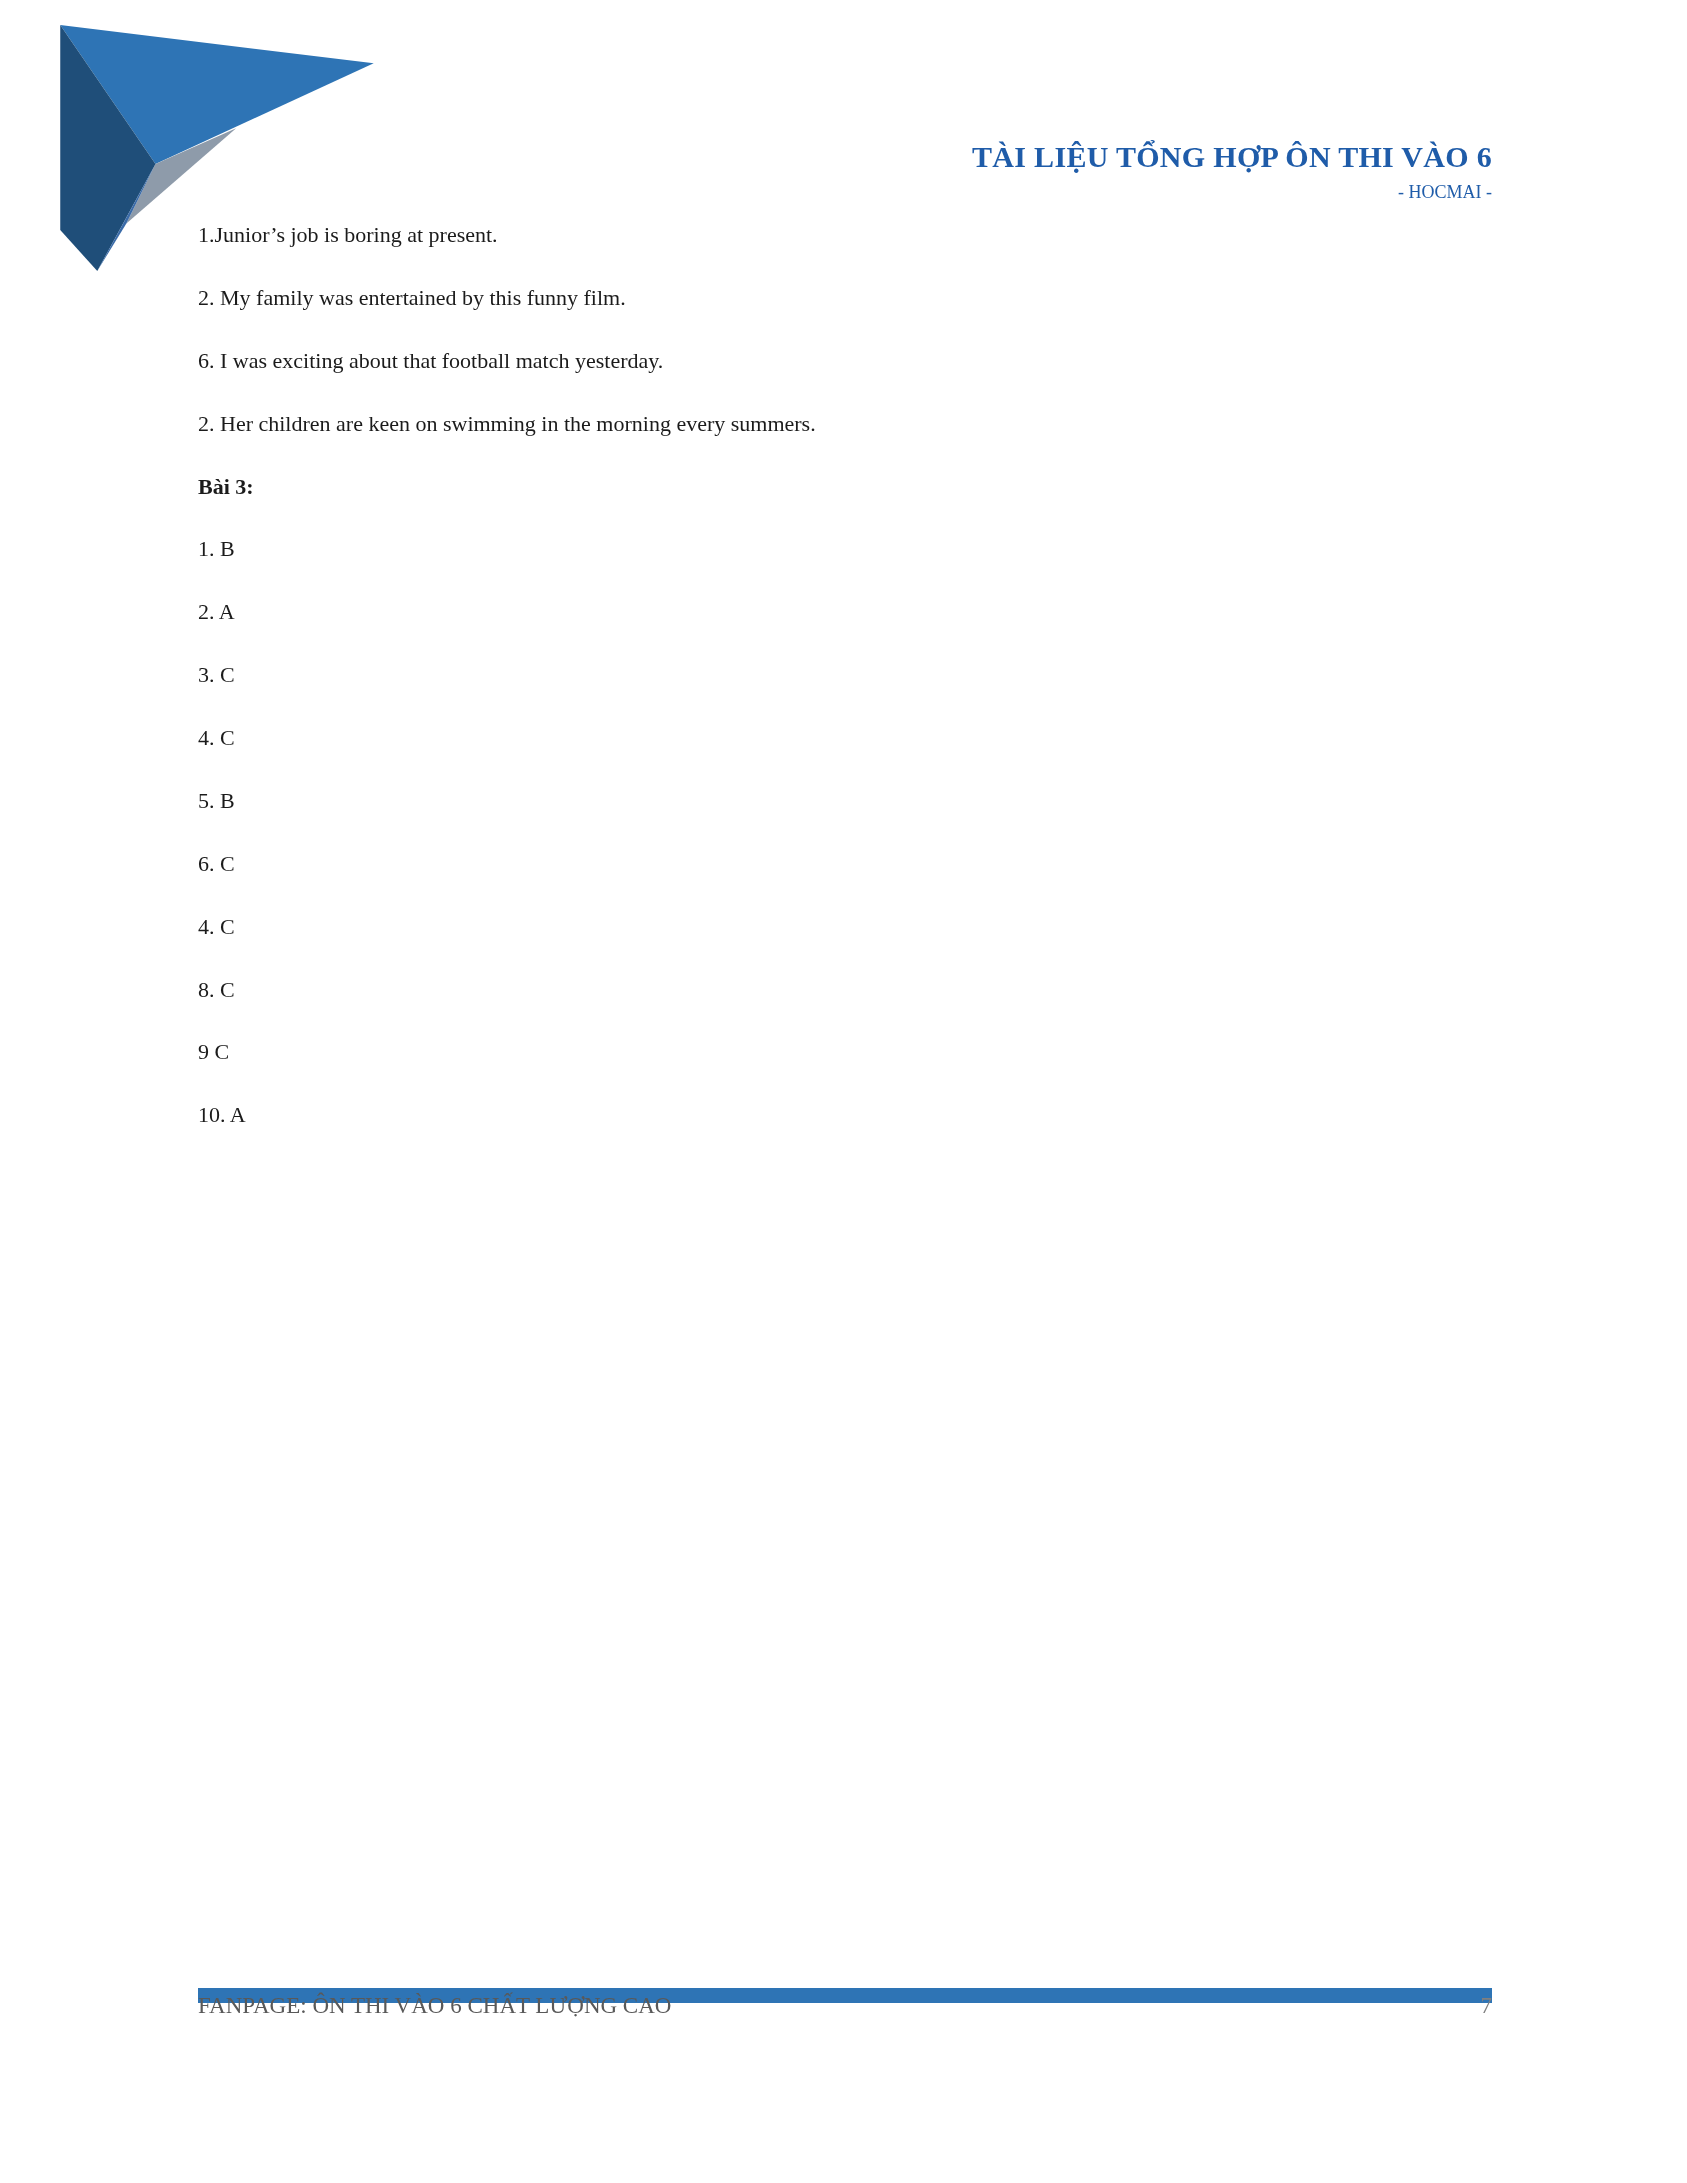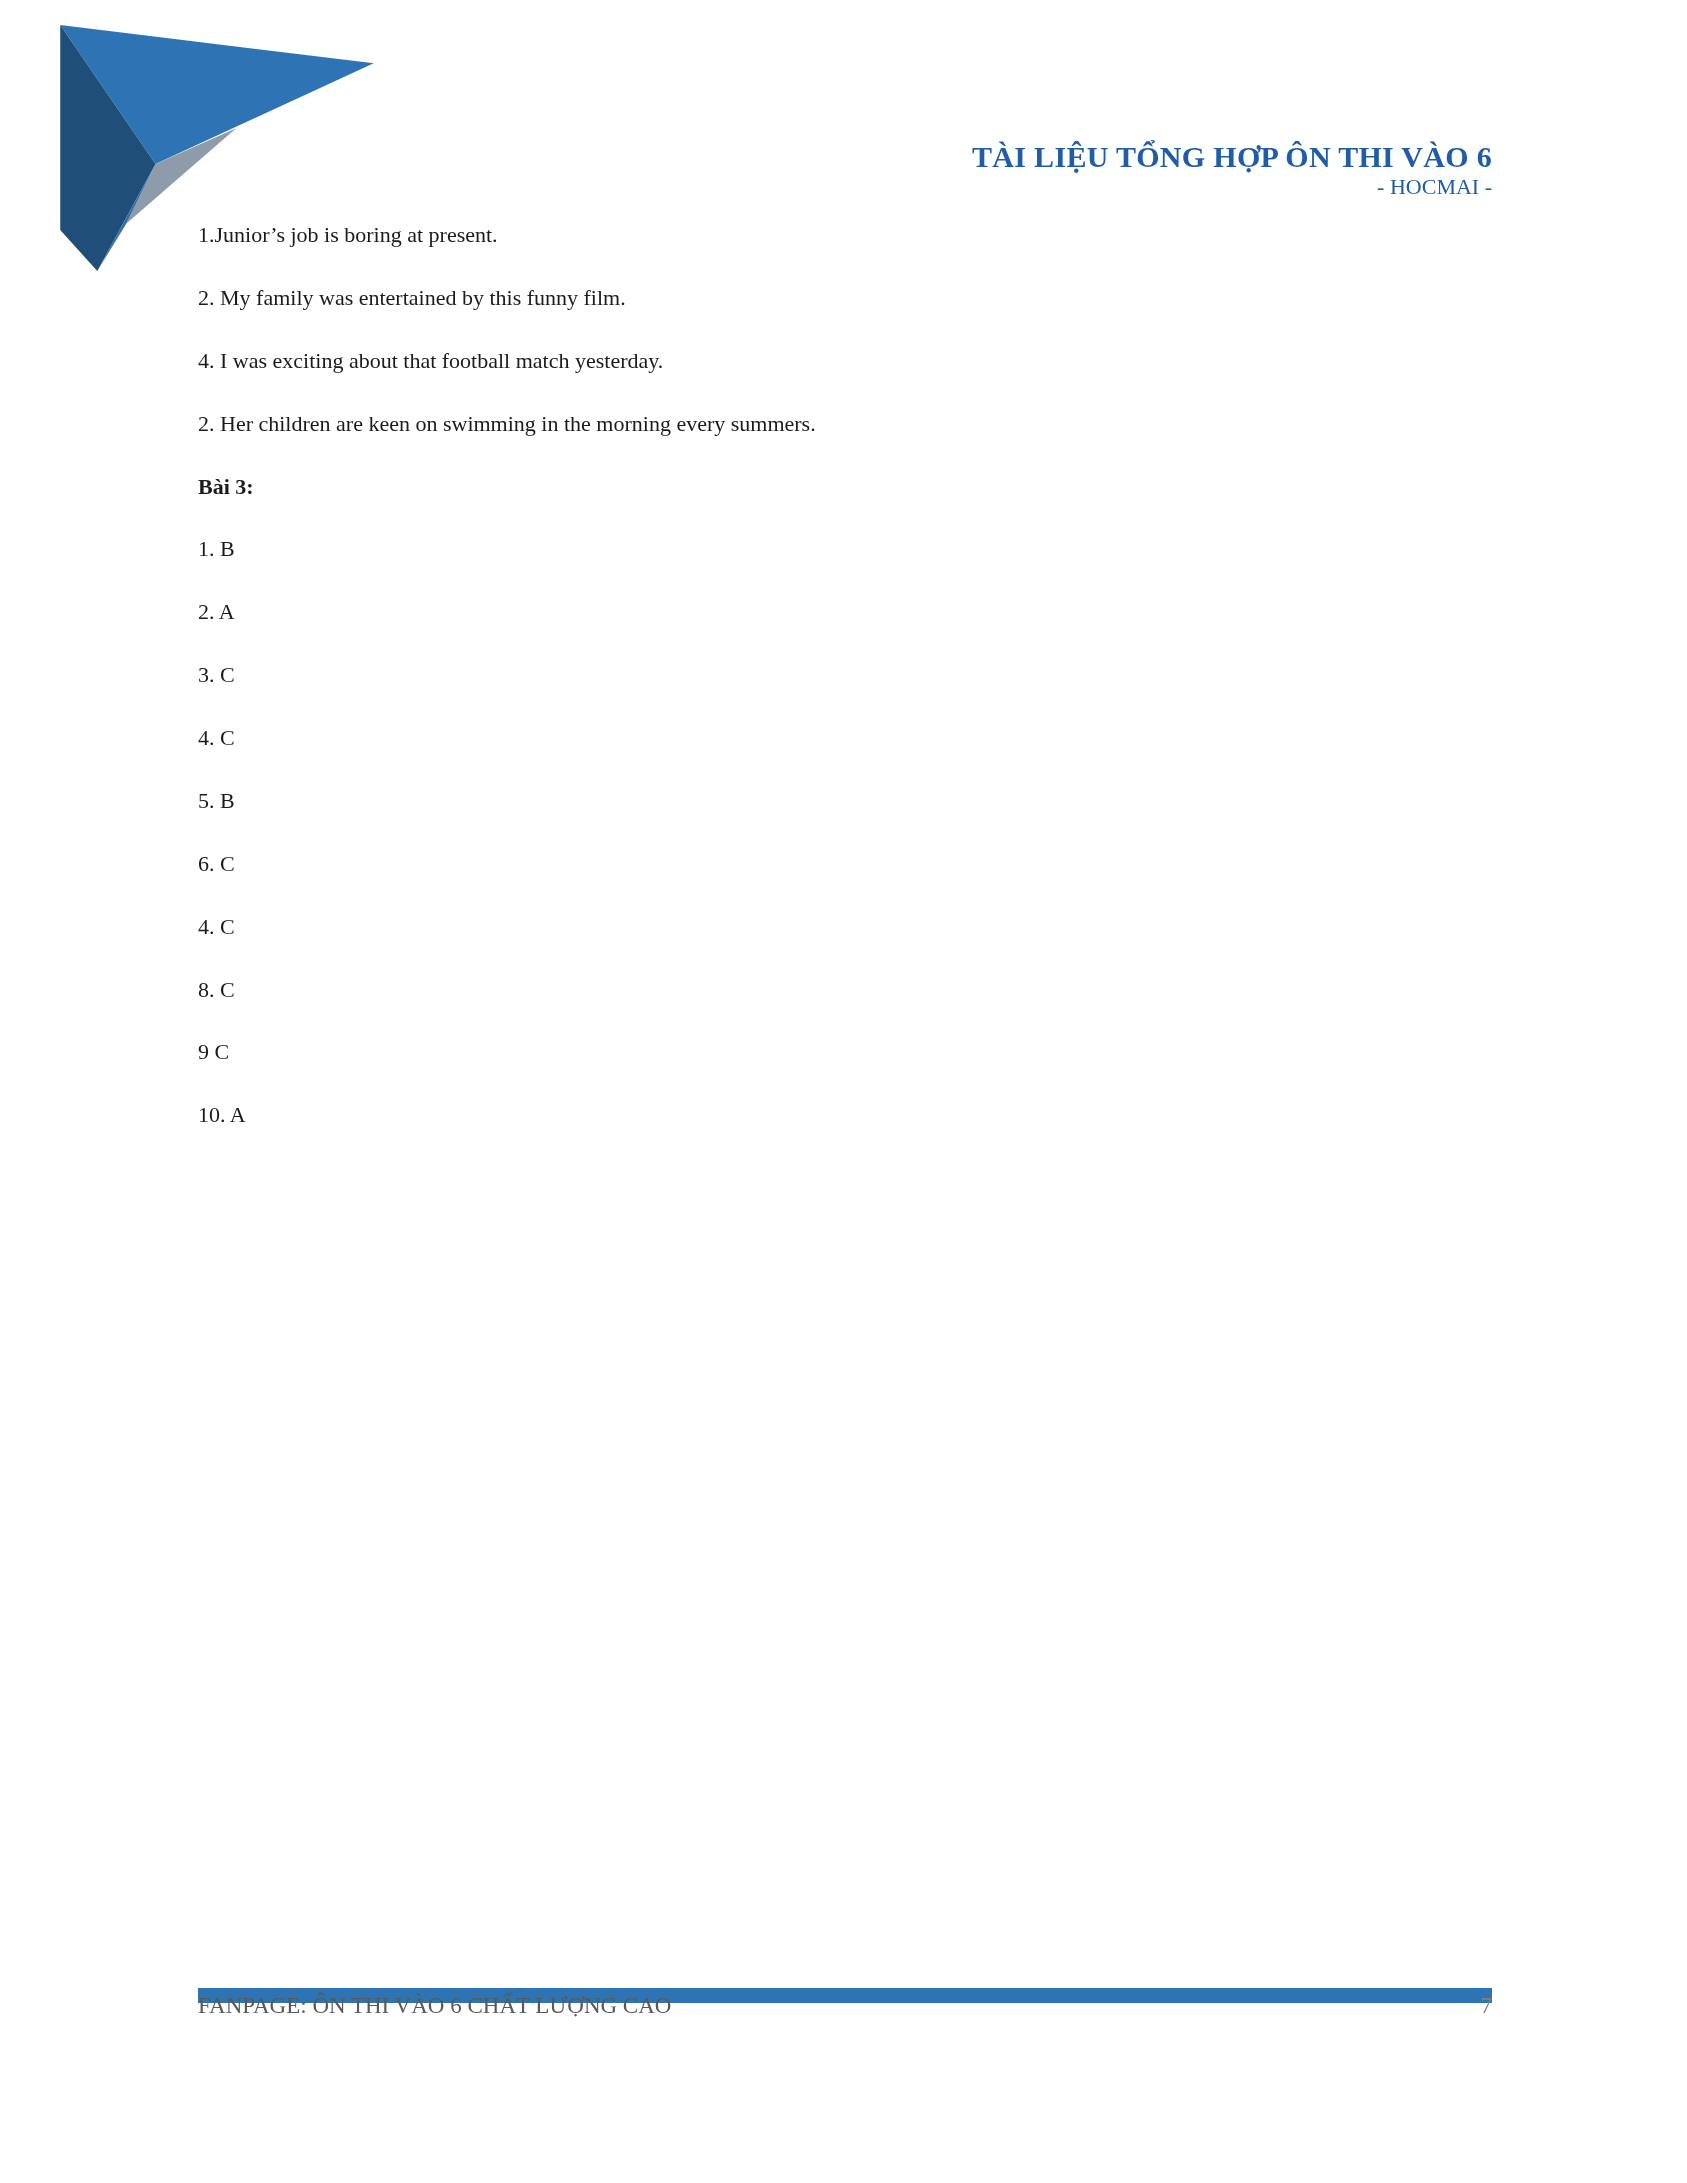--- a/index.html
+++ b/index.html
@@ -30,21 +30,22 @@
     text-align: right;
     color: #1F5CA9;
   }
   .header .title {
     font-weight: bold;
     font-size: 30px;
     letter-spacing: 0.3px;
     text-align: right;
   }
   .header .subtitle {
-    font-size: 22px;
+    font-size: 18px;
+    margin-top: 8px;
   }
   .content {
     position: absolute;
     top: 224px;
     left: 198px;
     right: 195px;
     font-size: 22px;
     color: #1b1b1b;
   }
   .content p {
@@ -92,21 +93,21 @@
   </div>
 
   <div class="header">
     <div class="title">TÀI LIỆU TỔNG HỢP ÔN THI VÀO 6</div>
     <div class="subtitle">- HOCMAI -</div>
   </div>
 
   <div class="content">
     <p>1.Junior’s job is boring at present.</p>
     <p>2. My family was entertained by this funny film.</p>
-    <p>4. I was exciting about that football match yesterday.</p>
+    <p>6. I was exciting about that football match yesterday.</p>
     <p>2. Her children are keen on swimming in the morning every summers.</p>
 
     <p class="bold">Bài 3:</p>
 
     <p>1. B</p>
     <p>2. A</p>
     <p>3. C</p>
     <p>4. C</p>
     <p>5. B</p>
     <p>6. C</p>

